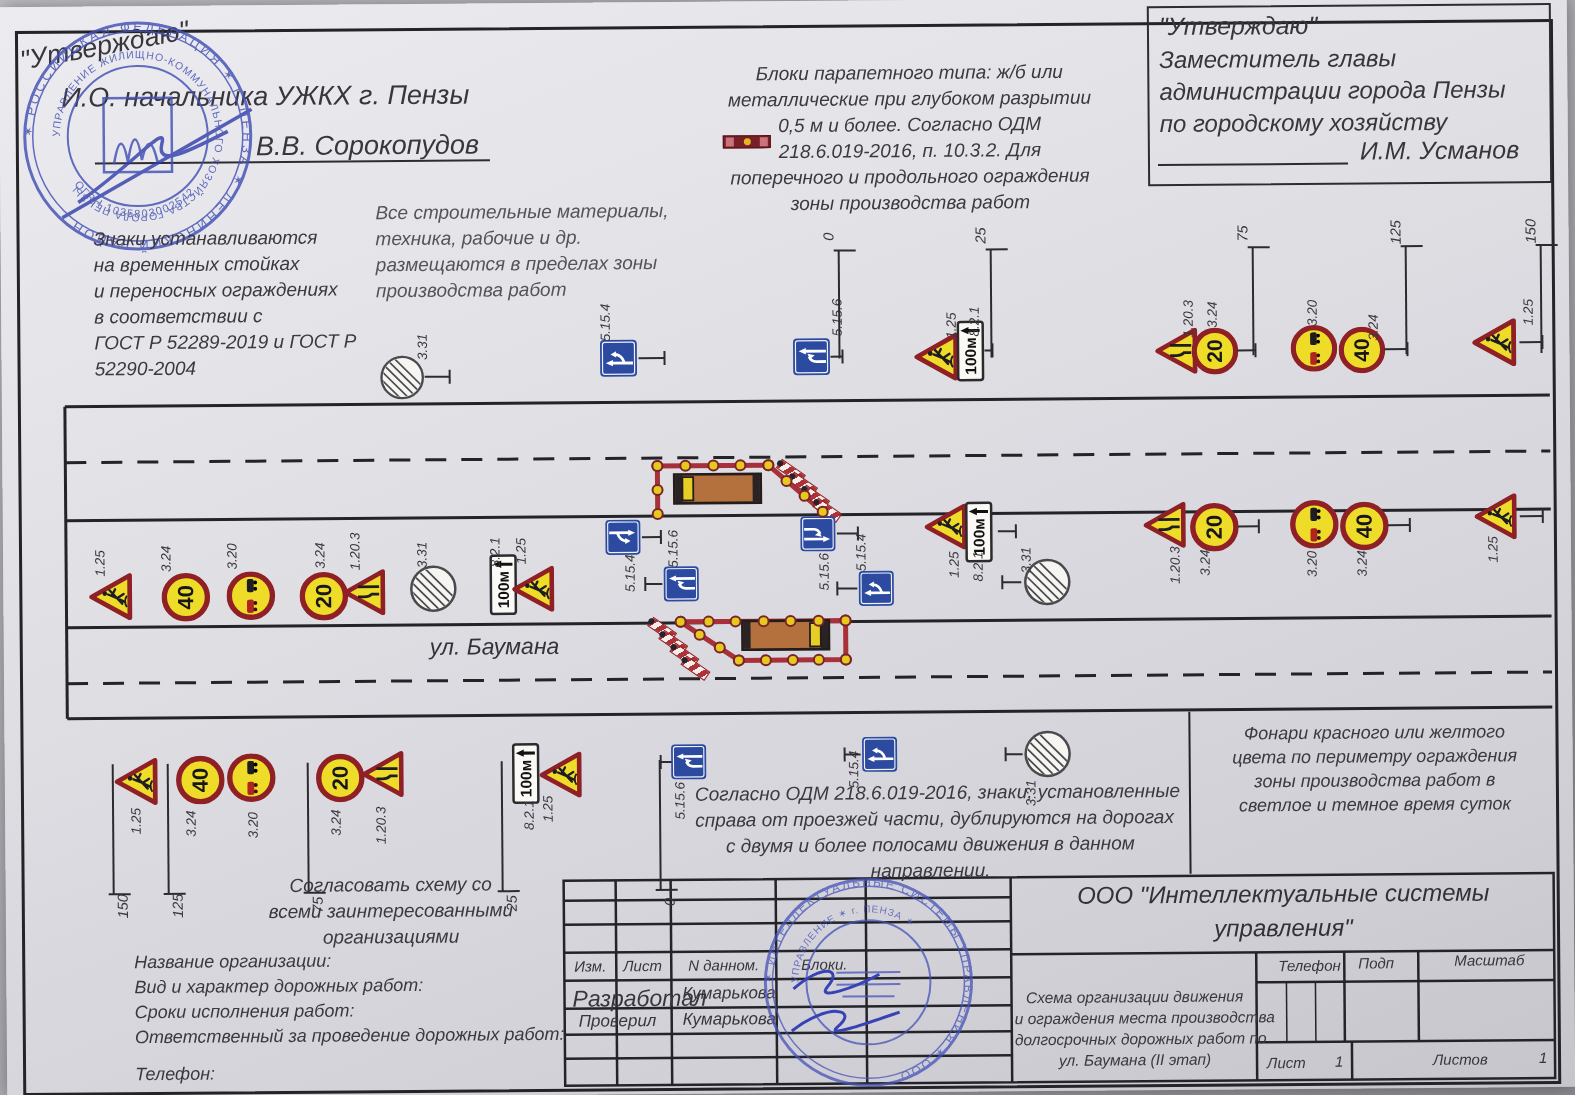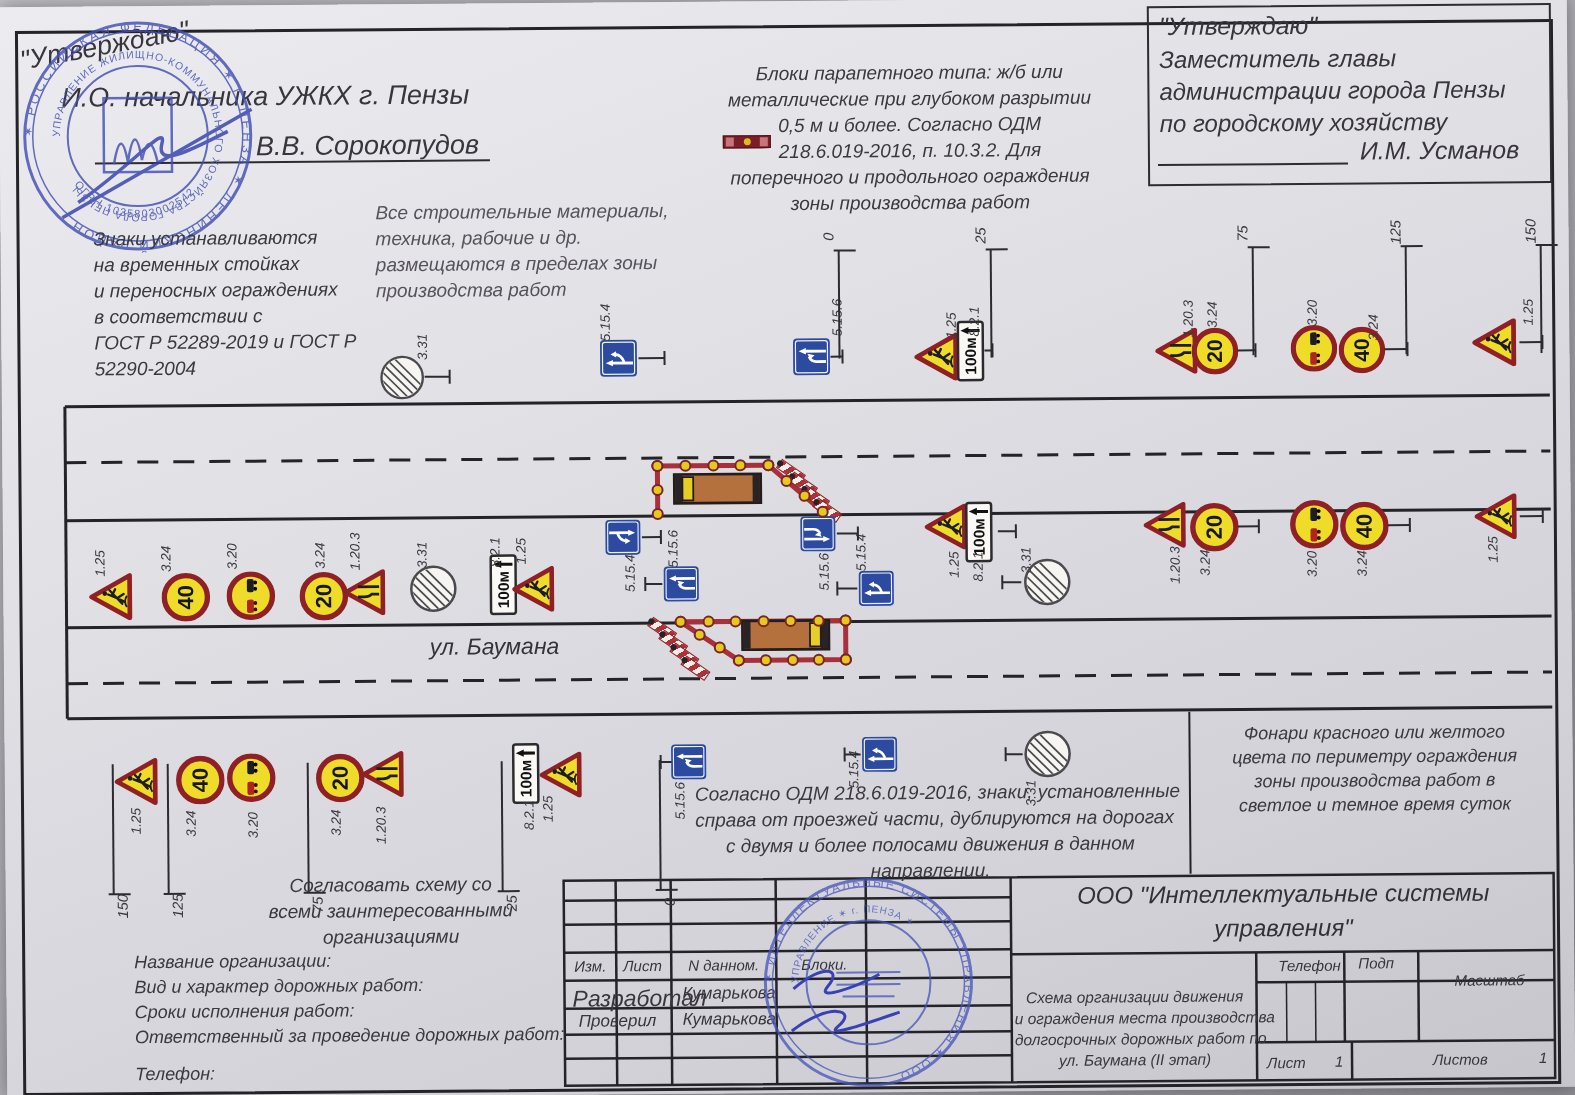--- a/index.html
+++ b/index.html
@@ -756,21 +756,21 @@
         <div>управления"</div>
       </div>
   <div class="note center" style="left:1008px;top:988px;width:240px;font-size:15.5px;line-height:21px;">
         <div>Схема организации движения</div>
         <div>и ограждения места производства</div>
         <div>долгосрочных дорожных работ по</div>
         <div>ул. Баумана (II этап)</div>
       </div>
   <div class="cadtxt tbl" style="left:1272px;top:960px;">Телефон</div>
   <div class="cadtxt tbl" style="left:1352px;top:958px;">Подп</div>
-  <div class="cadtxt tbl" style="left:1448px;top:956px;margin-top:20px;">Масштаб</div>
+  <div class="cadtxt tbl" style="left:1448px;top:956px;">Масштаб</div>
   <div class="cadtxt tbl" style="left:1260px;top:1057px;">Лист</div>
   <div class="cadtxt tbl" style="left:1328px;top:1056px;">1</div>
   <div class="cadtxt tbl" style="left:1426px;top:1055px;">Листов</div>
   <div class="cadtxt tbl" style="left:1532px;top:1054px;">1</div>
 
   <svg class="layer" width="220" height="220" viewBox="0 0 220 220" style="left:752px;top:872px;opacity:.75;">
     <defs>
       <path id="arcO2" d="M14 110 A96 96 0 1 1 206 110 A96 96 0 1 1 14 110"></path>
       <path id="arcI2" d="M40 110 A70 70 0 1 1 180 110 A70 70 0 1 1 40 110"></path>
     </defs>

